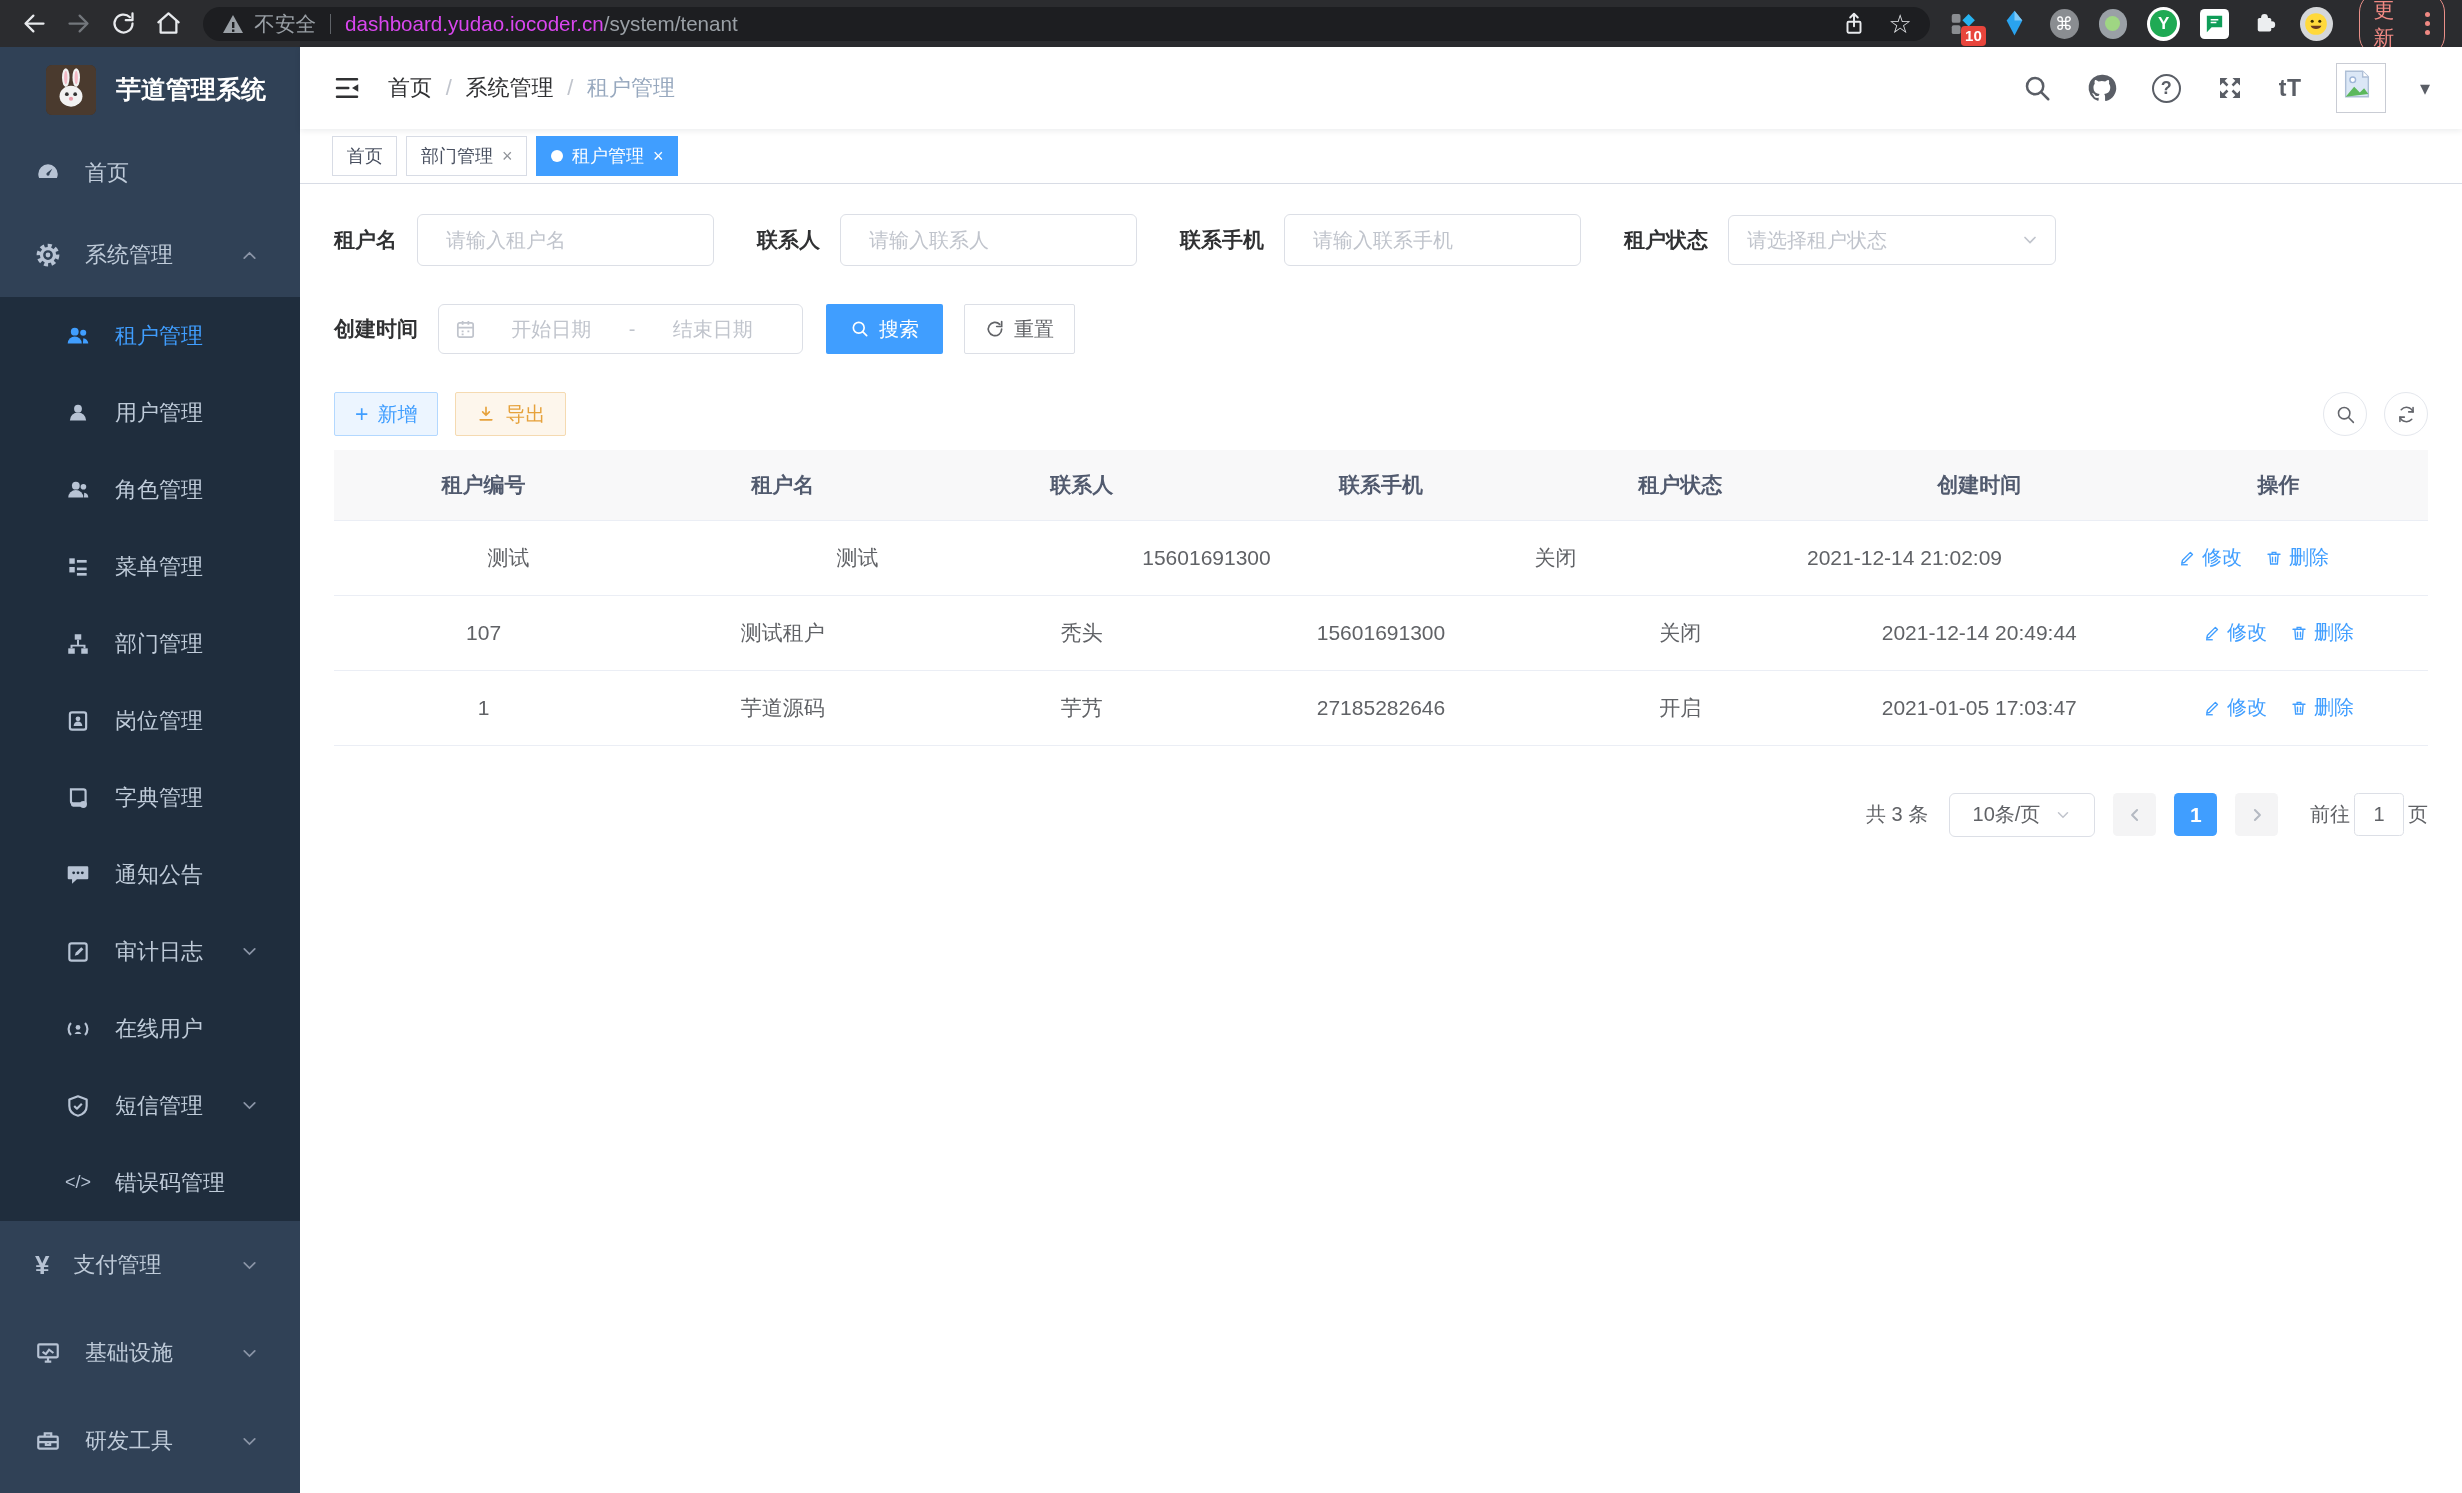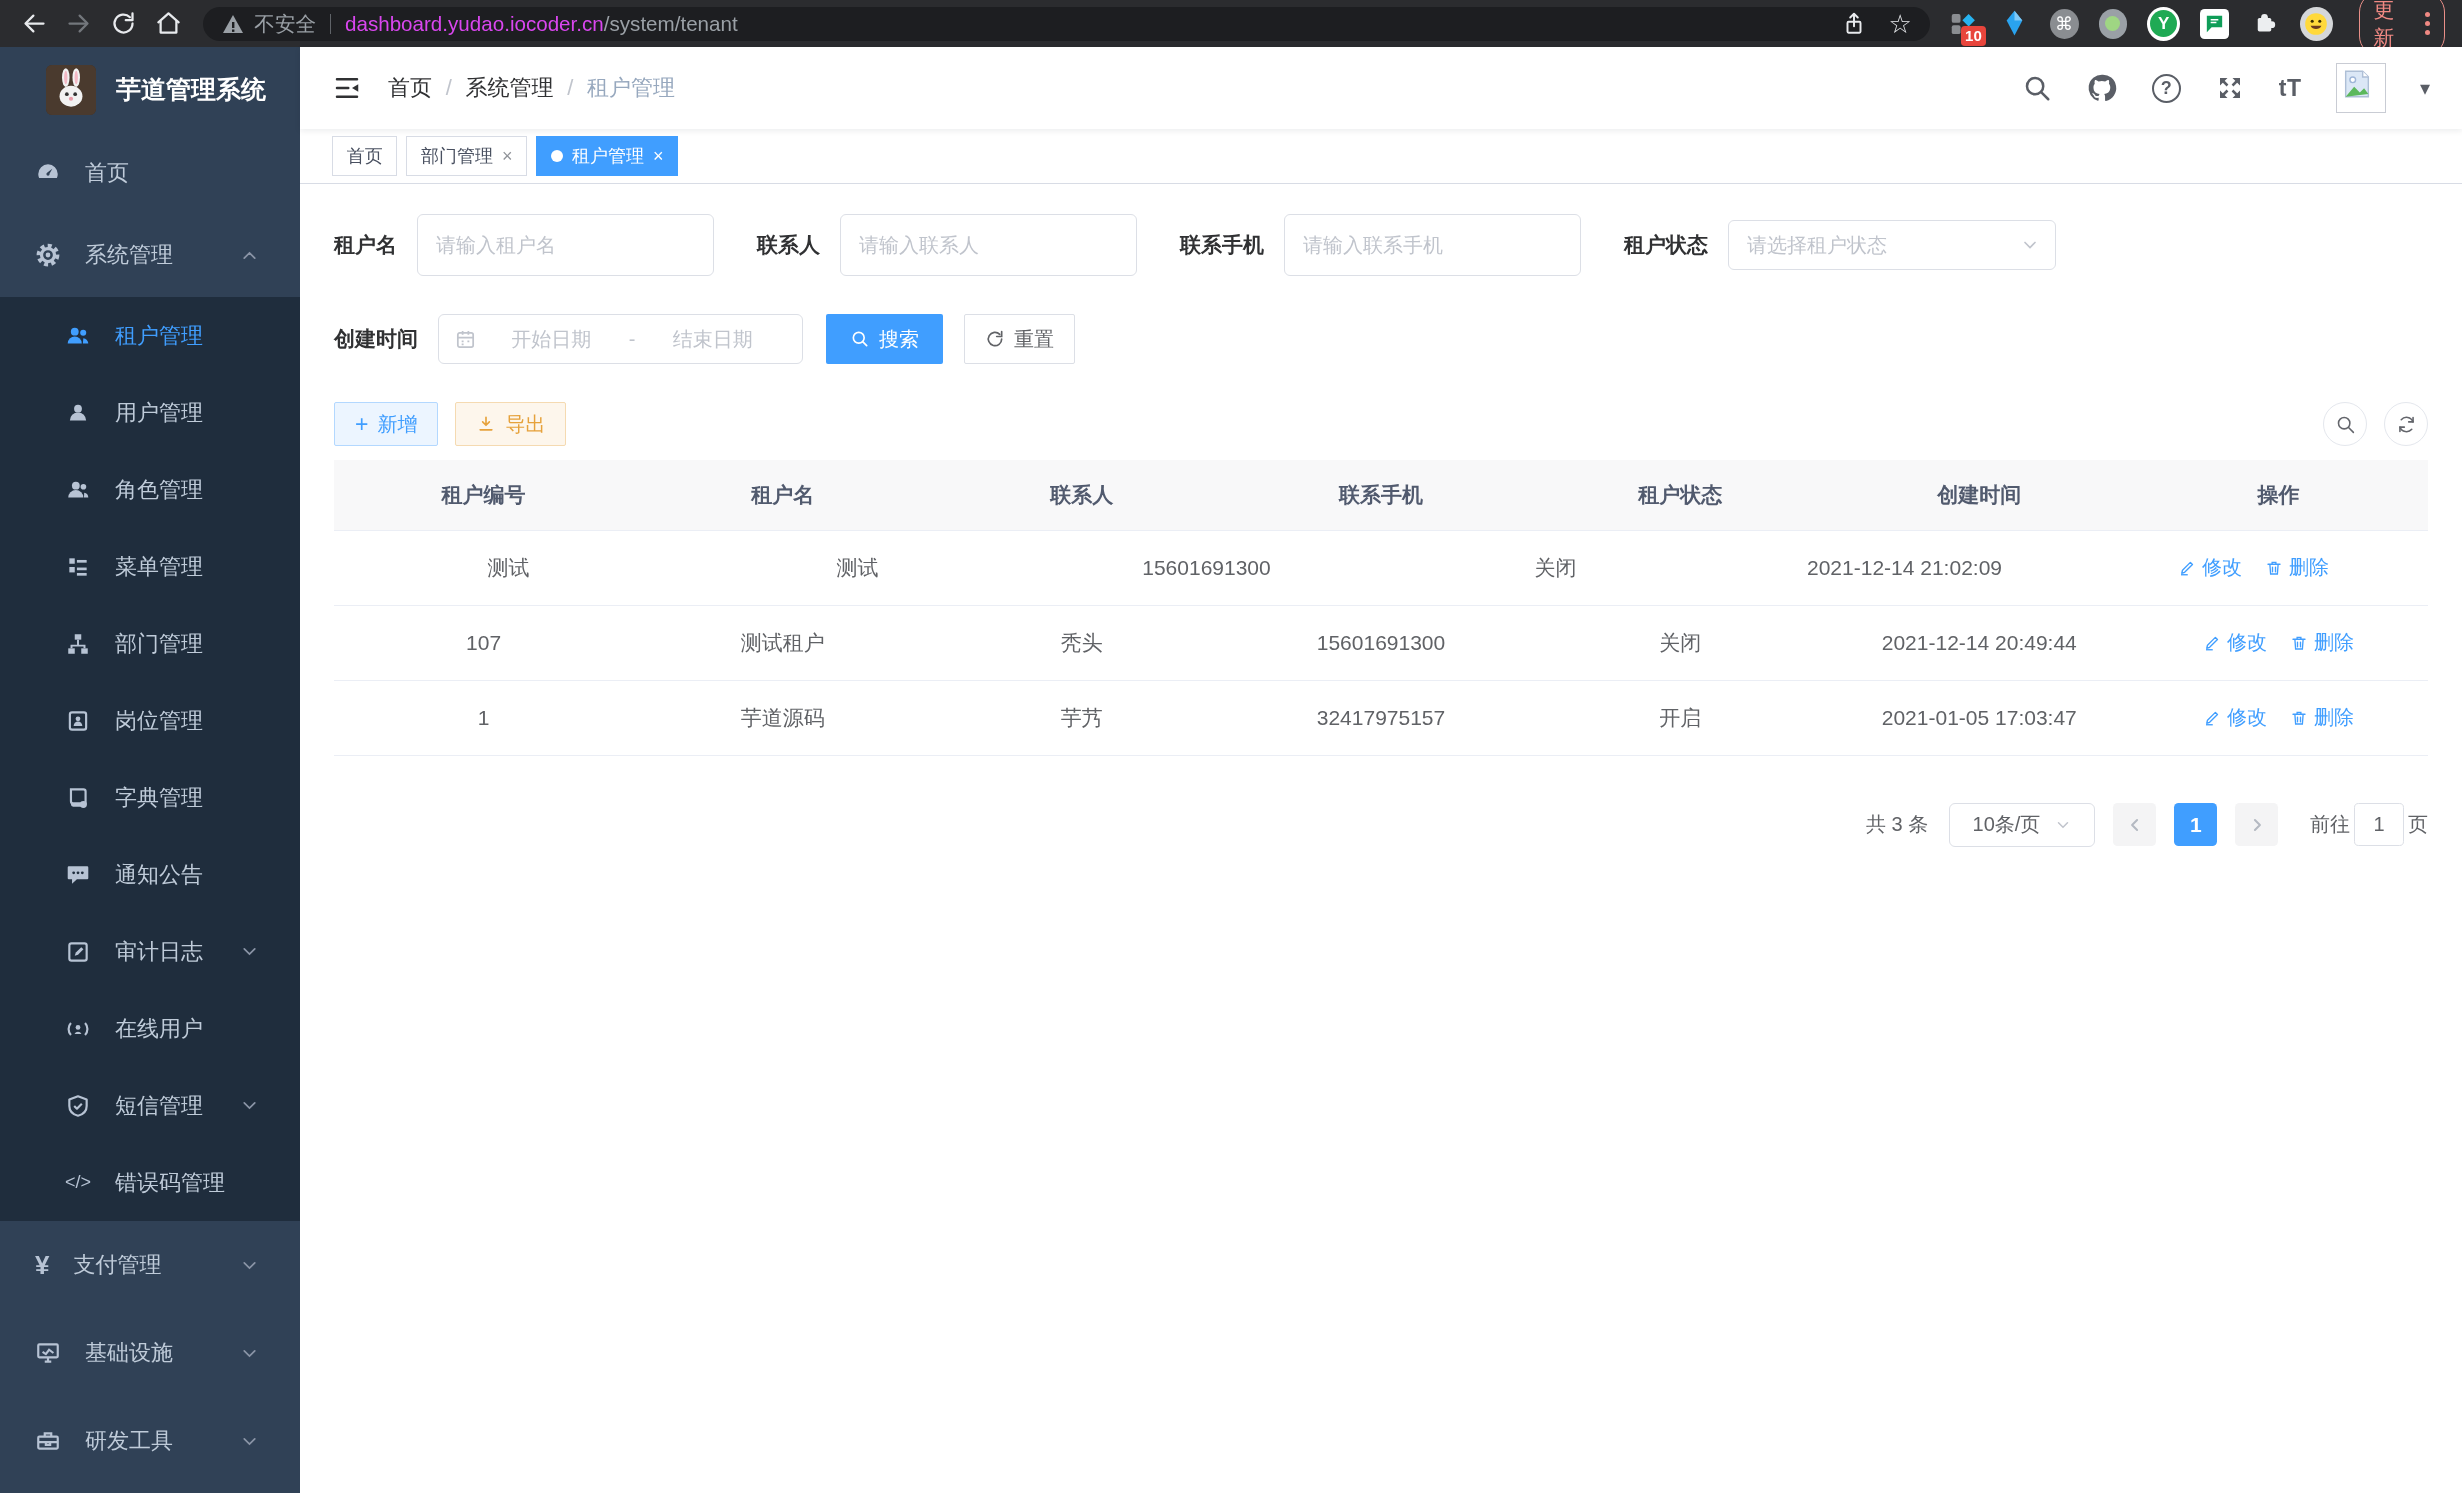--- a/index.html
+++ b/index.html
@@ -68,21 +68,21 @@
   .tags-bar { height:55px; display:flex; align-items:center; gap:9px; padding:0 32px; border-bottom:1.5px solid #d8dce5; background:#fff; }
   .tag { height:40px; display:flex; align-items:center; padding:0 13.7px; border:1.5px solid #d8dce5; background:#fff; color:#495060; font-size:18px; cursor:pointer; }
   .tag .x { margin-left:9px; font-size:18px; color:#909399; }
   .tag-active { background:#409eff; border-color:#409eff; color:#fff; }
   .tag-active .x { color:#fff; }
   .tag-dot { width:12px; height:12px; border-radius:50%; background:#fff; margin-right:9px; }
 
   .content { padding:30px 34px 0 34px; }
   .f-row { display:flex; align-items:center; margin-bottom:38px; }
   .f-label { font-size:21px; font-weight:600; color:#303133; margin-right:20px; white-space:nowrap; }
-  .f-input { width:297px; height:62px; border:1.5px solid #dcdfe6; border-radius:6px; font-size:20px; color:#b91c1c; padding:0 18px; outline:none; font-family:inherit; }
+  .f-input { width:297px; height:52px; border:1.5px solid #dcdfe6; border-radius:6px; font-size:20px; color:#b91c1c; padding:0 28px; outline:none; font-family:inherit; }
   .f-input::placeholder { color:#c0c4cc; }
   .f-group { display:flex; align-items:center; margin-right:43px; }
   .f-select { width:328px; height:50px; border:1.5px solid #dcdfe6; border-radius:6px; display:flex; align-items:center; padding:0 15px 0 18px; }
   .f-select .ph { color:#c0c4cc; font-size:20px; flex:1; }
   .sel-caret { color:#c0c4cc; }
   .date-box { width:365px; height:50px; border:1.5px solid #dcdfe6; border-radius:6px; display:flex; align-items:center; padding:0 15px; color:#c0c4cc; }
   .date-box .ph { flex:1; text-align:center; font-size:20px; color:#c0c4cc; }
   .date-sep { color:#c0c4cc; font-size:20px; padding:0 3px; }
   .btn { height:50px; border-radius:2px; display:flex; align-items:center; justify-content:center; font-size:20px; cursor:pointer; border:1.5px solid transparent; }
   .btn-search { background:#409eff; color:#fff; padding:0 23px; margin-left:23px; gap:9px; }
@@ -656,21 +656,21 @@
                 </span>
                 <span>删除</span>
               </span>
           </span>
         </div>
 
         <div class="t-row">
           <span class="t-cell">1</span>
           <span class="t-cell">芋道源码</span>
           <span class="t-cell">芋艿</span>
-          <span class="t-cell">32417975157</span>
+          <span class="t-cell">27185282646</span>
           <span class="t-cell">开启</span>
           <span class="t-cell">2021-01-05 17:03:47</span>
           <span class="t-cell">
             <span class="op-link">
                 <span class="icon">
                   <svg width="18" height="18" viewBox="0 0 24 24" fill="none" stroke="currentColor" stroke-width="1.8" stroke-linejoin="round">
                     <path d="M5 19l1-4L16.5 4.5l2.8 2.8L8.8 17.8 5 19z"></path>
                     <path d="M4 21h9"></path>
                   </svg>
                 </span>

